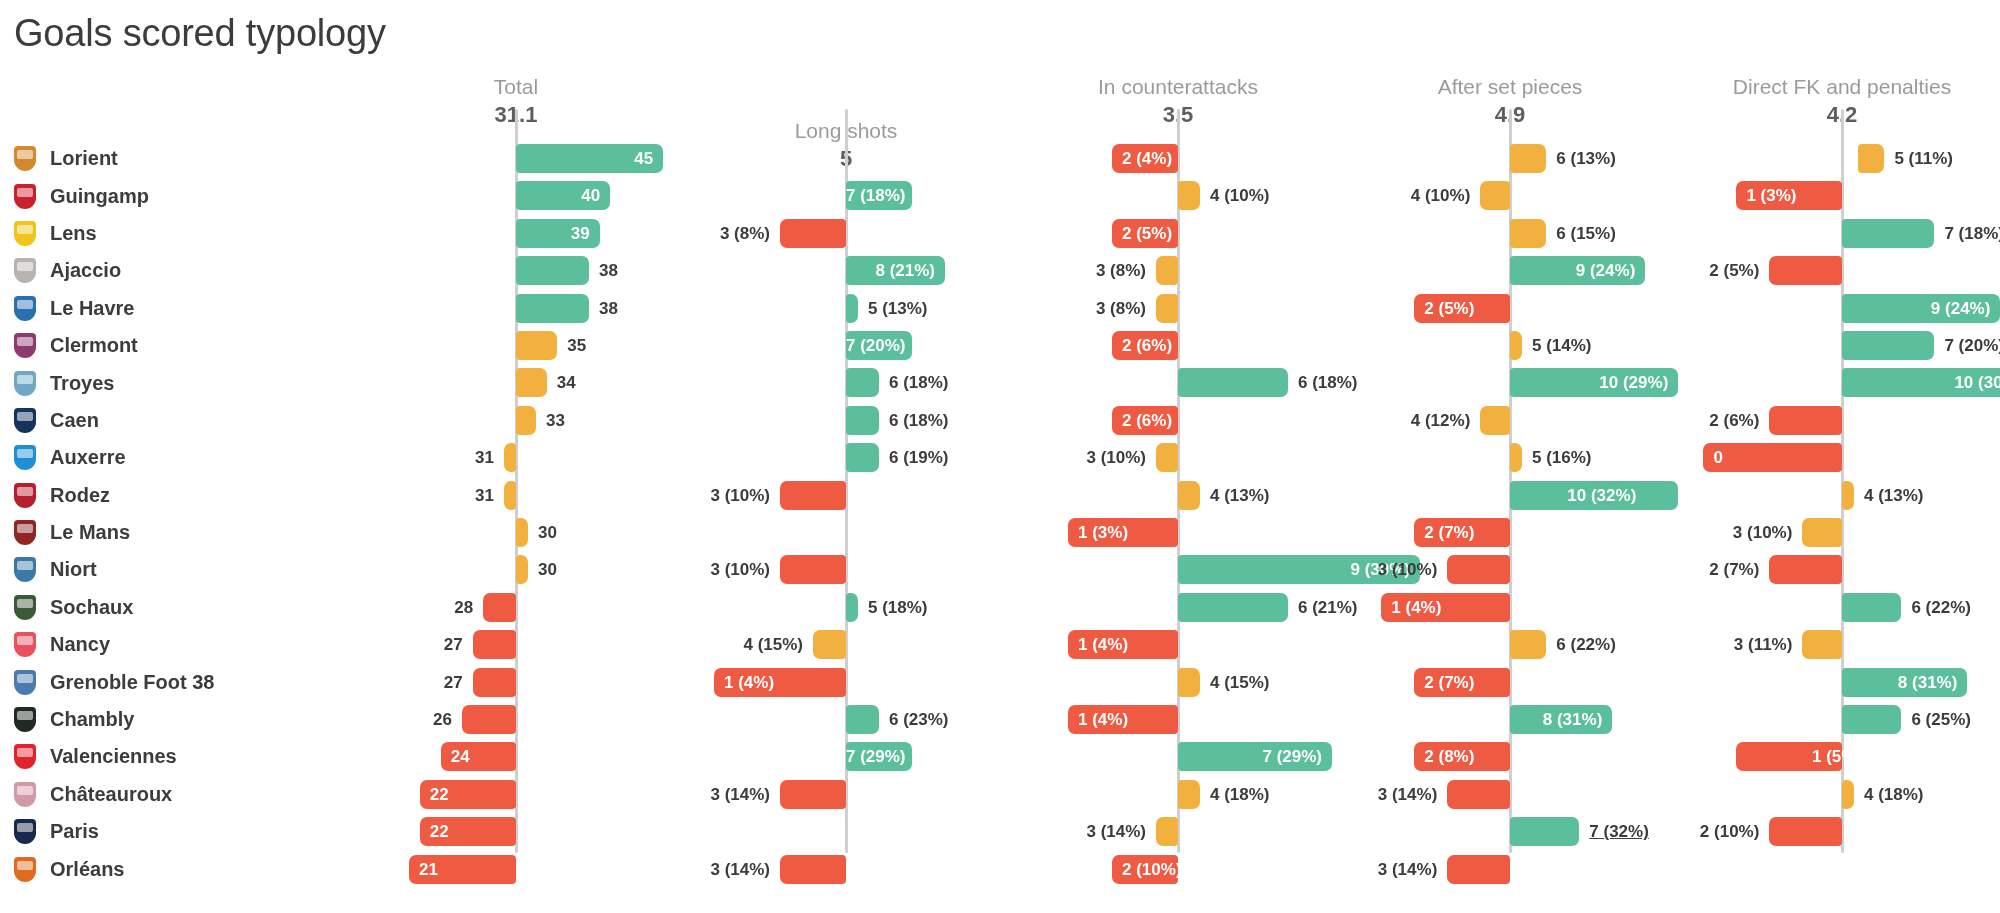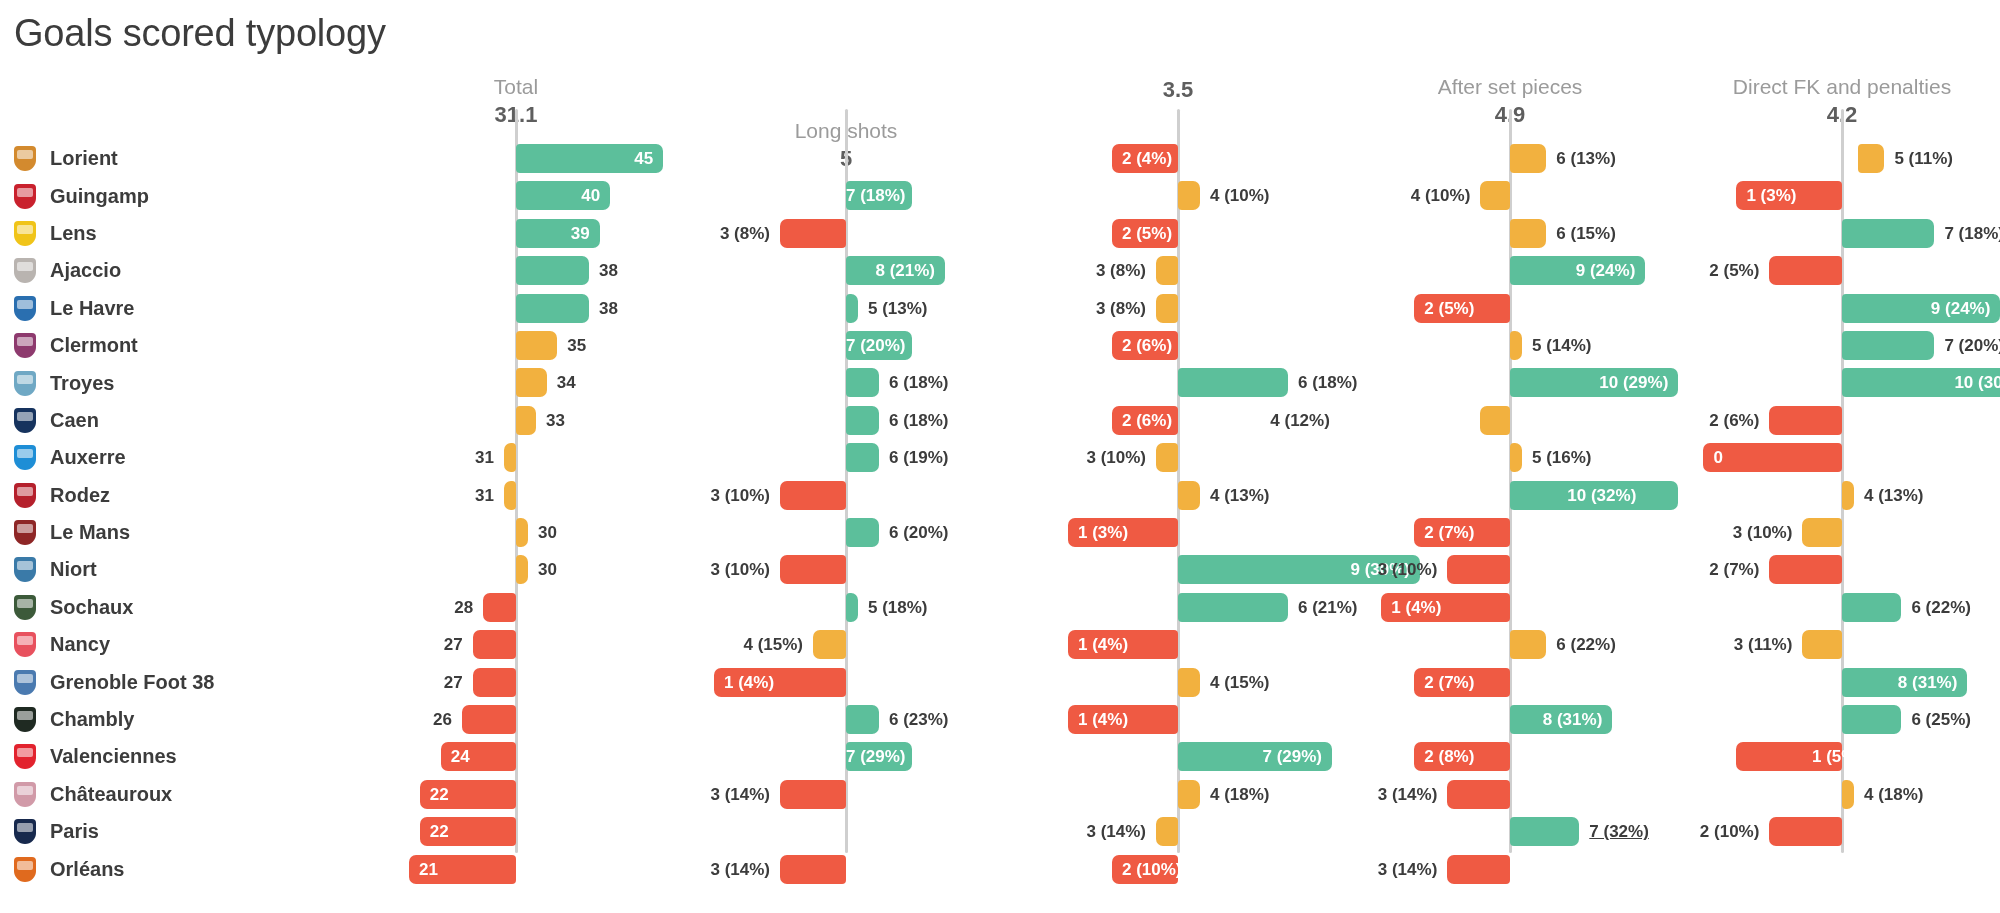--- a/index.html
+++ b/index.html
@@ -136,20 +136,21 @@
   <div id="headers">
       <div class="col-header" style="left: 516px;">
         <div class="col-name">Total</div>
         <div class="col-avg">31.1</div>
       </div>
       <div class="col-header" style="left: 846px; margin-top: 44px;">
         <div class="col-name">Long shots</div>
         <div class="col-avg">5</div>
       </div>
       <div class="col-header" style="left: 1178px;">
+        <div class="col-name">In counterattacks</div>
         <div class="col-avg">3.5</div>
       </div>
       <div class="col-header" style="left: 1510px;">
         <div class="col-name">After set pieces</div>
         <div class="col-avg">4.9</div>
       </div>
       <div class="col-header" style="left: 1842px;">
         <div class="col-name">Direct FK and penalties</div>
         <div class="col-avg">4.2</div>
       </div>
@@ -393,24 +394,20 @@
           <div class="bar-label outside" style="left: 889px; text-align: left;">6 (18%)</div>
         </div>
         <div class="bar-row" style="position: absolute; left: 0px; top: 299.2px; width: 2000px;">
           <div class="bar pos" style="width: 33px; background: rgb(92, 191, 155); left: 846px;"></div>
           <div class="bar-label outside" style="left: 889px; text-align: left;">6 (19%)</div>
         </div>
         <div class="bar-row" style="position: absolute; left: 0px; top: 336.6px; width: 2000px;">
           <div class="bar neg" style="width: 66px; background: rgb(239, 90, 67); left: 780px;"></div>
           <div class="bar-label outside" style="left: 570px; width: 200px; text-align: right;">3 (10%)</div>
         </div>
-        <div class="bar-row" style="position: absolute; left: 0px; top: 374px; width: 2000px;">
-          <div class="bar pos" style="width: 33px; background: rgb(92, 191, 155); left: 846px;"></div>
-          <div class="bar-label outside" style="left: 889px; text-align: left;">6 (20%)</div>
-        </div>
         <div class="bar-row" style="position: absolute; left: 0px; top: 411.4px; width: 2000px;">
           <div class="bar neg" style="width: 66px; background: rgb(239, 90, 67); left: 780px;"></div>
           <div class="bar-label outside" style="left: 570px; width: 200px; text-align: right;">3 (10%)</div>
         </div>
         <div class="bar-row" style="position: absolute; left: 0px; top: 448.8px; width: 2000px;">
           <div class="bar pos" style="width: 12px; background: rgb(92, 191, 155); left: 846px;"></div>
           <div class="bar-label outside" style="left: 868px; text-align: left;">5 (18%)</div>
         </div>
         <div class="bar-row" style="position: absolute; left: 0px; top: 486.2px; width: 2000px;">
           <div class="bar neg" style="width: 33px; background: rgb(242, 177, 63); left: 813px;"></div>
@@ -545,21 +542,21 @@
         <div class="bar-row" style="position: absolute; left: 0px; top: 187px; width: 2000px;">
           <div class="bar pos" style="width: 12px; background: rgb(242, 177, 63); left: 1510px;"></div>
           <div class="bar-label outside" style="left: 1532px; text-align: left;">5 (14%)</div>
         </div>
         <div class="bar-row" style="position: absolute; left: 0px; top: 224.4px; width: 2000px;">
           <div class="bar pos" style="width: 168.3px; background: rgb(92, 191, 155); left: 1510px;"></div>
           <div class="bar-label inside" style="left: 1510px; width: 158.3px; text-align: right;">10 (29%)</div>
         </div>
         <div class="bar-row" style="position: absolute; left: 0px; top: 261.8px; width: 2000px;">
           <div class="bar neg" style="width: 29.7px; background: rgb(242, 177, 63); left: 1480.3px;"></div>
-          <div class="bar-label outside" style="left: 1270.3px; width: 200px; text-align: left;">4 (12%)</div>
+          <div class="bar-label outside" style="left: 1270.3px; width: 200px; text-align: right;">4 (12%)</div>
         </div>
         <div class="bar-row" style="position: absolute; left: 0px; top: 299.2px; width: 2000px;">
           <div class="bar pos" style="width: 12px; background: rgb(242, 177, 63); left: 1510px;"></div>
           <div class="bar-label outside" style="left: 1532px; text-align: left;">5 (16%)</div>
         </div>
         <div class="bar-row" style="position: absolute; left: 0px; top: 336.6px; width: 2000px;">
           <div class="bar pos" style="width: 168.3px; background: rgb(92, 191, 155); left: 1510px;"></div>
           <div class="bar-label inside" style="left: 1478px; width: 158.3px; text-align: right;">10 (32%)</div>
         </div>
         <div class="bar-row" style="position: absolute; left: 0px; top: 374px; width: 2000px;">

